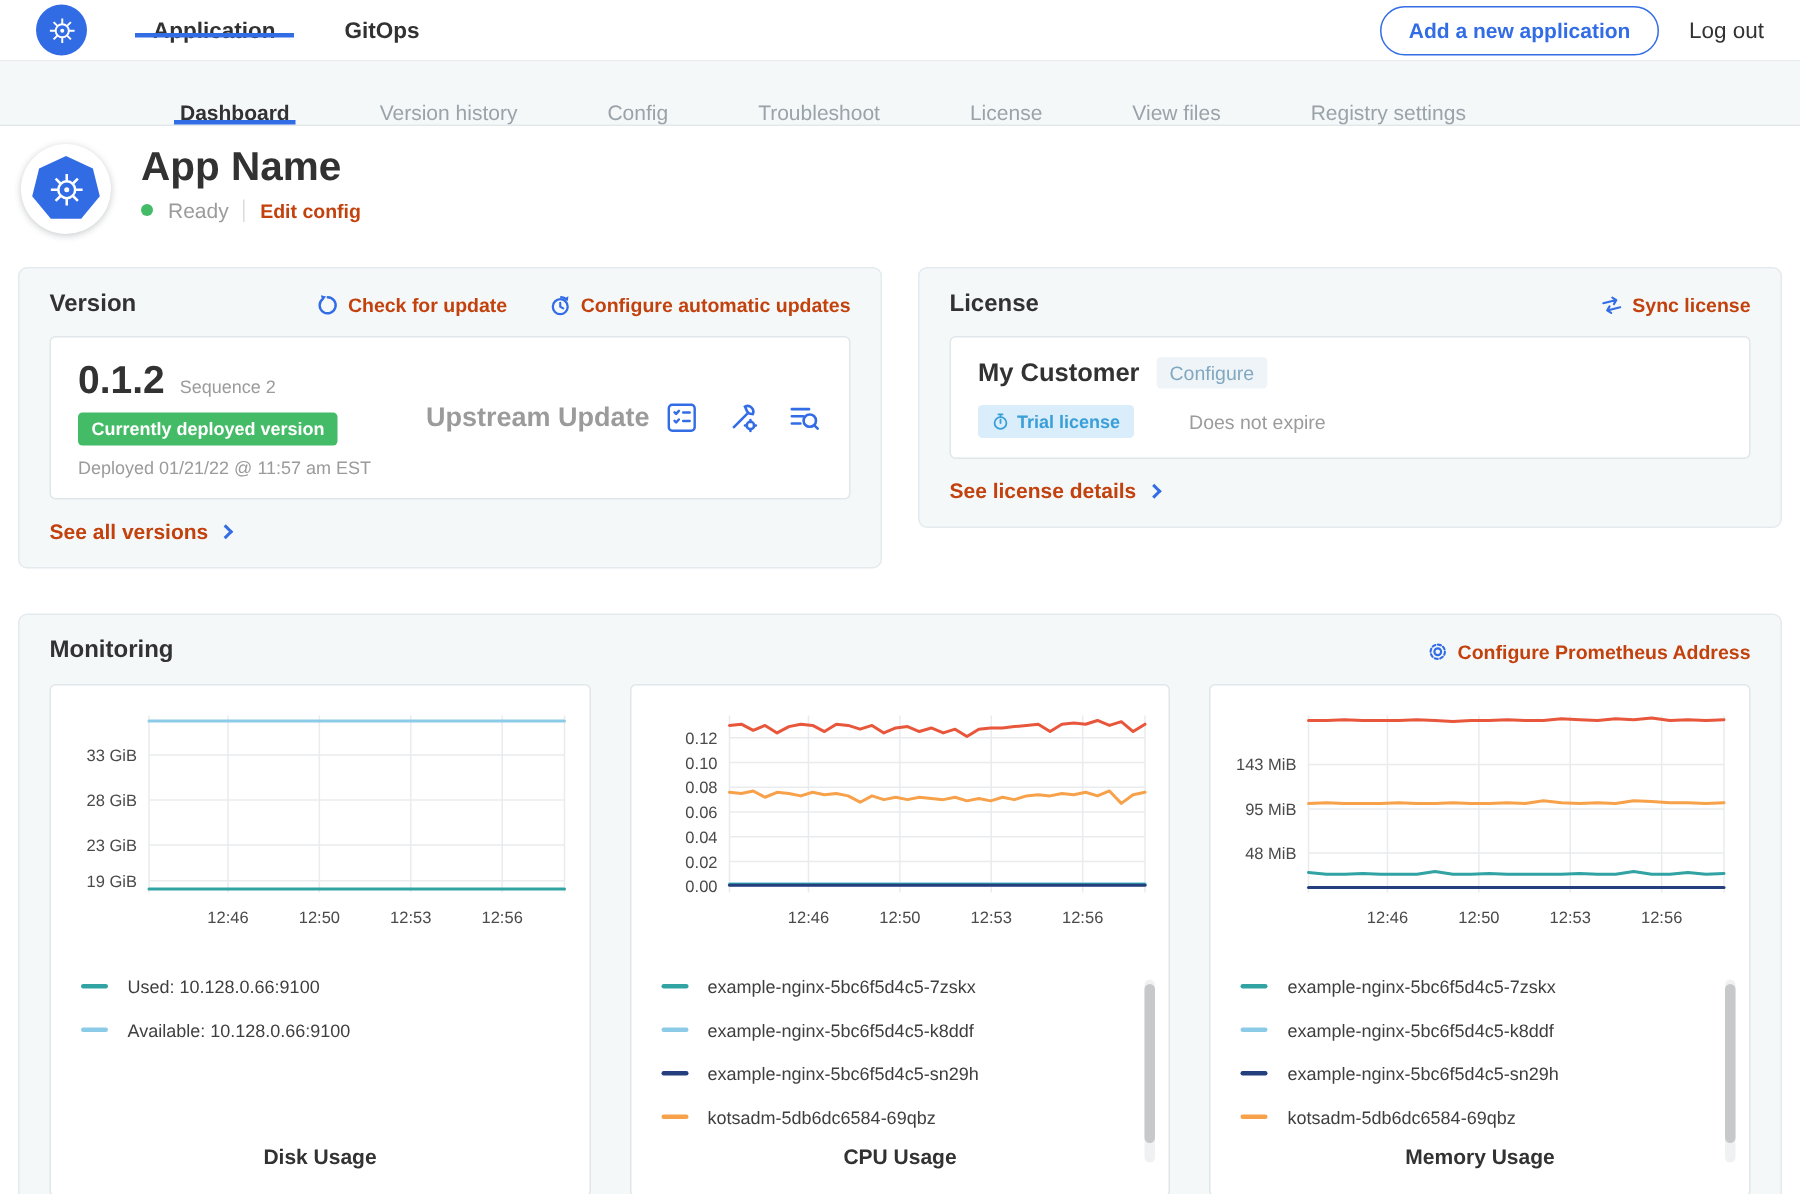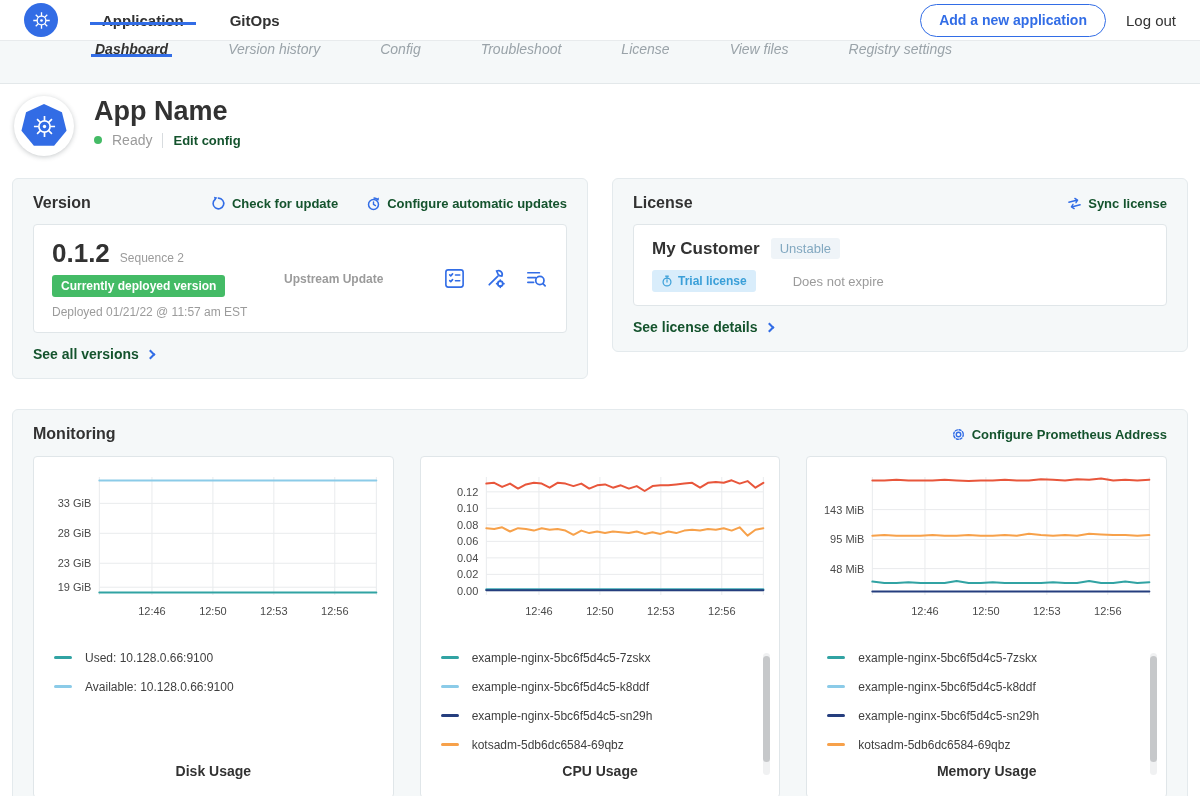--- a/index.html
+++ b/index.html
@@ -13,51 +13,51 @@
   
   .topbar { height:41px; display:flex; align-items:stretch; padding:15px 24px; border-bottom:1px solid #e8ebed; background:#fff; }
   .brand { align-self:center; width:34px; height:34px; border-radius:50%; background:#326ce5; display:flex; align-items:center; justify-content:center; margin-right:32px; cursor:pointer; }
   .topnav { display:flex; }
   .topnav-tab { position:relative; display:flex; align-items:center; padding:0 12px; margin-right:22px; font-size:15px; font-weight:700; color:#323232; cursor:pointer; }
   .topnav-tab.active::after { content:""; position:absolute; left:0; right:0; bottom:0; height:3px; background:#326de6; }
   .topbar-right { margin-left:auto; display:flex; align-items:center; gap:20px; }
   .add-app-btn { height:33px; border-radius:17px; border:1px solid #326de6; background:#fff; color:#326de6; font-weight:700; font-size:14px; padding:0 18px; font-family:inherit; cursor:pointer; }
   .logout { font-size:15px; color:#323232; cursor:pointer; }
   
-  .subnav { height:43px; background:#f5f8f9; border-bottom:1px solid #e3e8ea; display:flex; align-items:flex-start; padding-left:91px;font-style:italic; }
+  .subnav { height:43px; background:#f5f8f9; border-bottom:1px solid #e3e8ea; display:flex; align-items:flex-end; padding-left:116px; }
   .subnav-tab { position:relative; display:flex; align-items:center; padding:0 4px; margin-right:52px; font-size:14px; color:#9aa3a9; cursor:pointer; white-space:nowrap; }
   .subnav-tab.active { color:#323232; font-weight:700; }
   .subnav-tab.active::after { content:""; position:absolute; left:0; right:0; bottom:0; height:3px; background:#326de6; }
   
   .app-header { display:flex; align-items:flex-start; gap:20px; padding:12px 24px 16px 14px; }
   .app-icon-circle { width:60px; height:60px; border-radius:50%; background:#fff; box-shadow:0 1px 5px rgba(50,60,70,.28); display:flex; align-items:center; justify-content:center; }
   .heptagon { width:46px; height:44px; background:#326ce5; clip-path:polygon(50% 0%, 89% 19%, 99% 61%, 72% 95%, 28% 95%, 1% 61%, 11% 19%); display:flex; align-items:center; justify-content:center; }
   .app-title { font-size:27px; font-weight:700; margin:2px 0 7px; line-height:1; }
   .status-row { display:flex; align-items:center; gap:10px; }
   .status-dot { width:8px; height:8px; border-radius:50%; background:#44bb66; }
   .status-text { font-size:14px; color:#9b9b9b; }
   .vdivider { width:1px; height:15px; background:#d8dcdf; }
-  .blue-link { color:#14532d; font-size:13px; font-weight:700; display:inline-flex; align-items:center; gap:6px; cursor:pointer; white-space:nowrap; }
+  .blue-link { color:#c2410c; font-size:13px; font-weight:700; display:inline-flex; align-items:center; gap:6px; cursor:pointer; white-space:nowrap; }
   
   .main { padding:0 12px; }
   .cards-row { display:flex; gap:24px; margin-top:6px; align-items:flex-start; }
   .card { background:#f5f8f9; border:1px solid #e4eaed; border-radius:6px; padding:15px 20px 16px; }
   .half { flex:1; }
   .card-head { display:flex; align-items:center; margin-bottom:12px;gap:17px; }
   .card-title { font-size:16px; font-weight:700; }
   .head-links { margin-left:auto; display:flex; gap:28px; }
   .inner-box { background:#fff; border:1px solid #e0e6e9; border-radius:4px; padding:13px 18px; }
   .version-box { display:flex; align-items:center; }
   .version-left { width:232px; }
   .version-number-row { display:flex; align-items:baseline; gap:10px; }
   .version-number { font-size:26px; font-weight:700; }
   .sequence { font-size:12px; color:#9b9b9b; }
   .deployed-badge { display:inline-block; background:#44bb66; color:#fff; font-size:12px; font-weight:700; padding:4px 9px; border-radius:3px; margin:6px 0 8px; }
   .deployed-at { font-size:12px; color:#9b9b9b; }
-  .upstream { color:#9b9b9b; font-weight:600; font-size:12px; }
+  .upstream { color:#9b9b9b; font-weight:600; font-size:18px; }
   .version-icons { margin-left:auto; display:flex; gap:18px; align-items:center; }
   .see-link { margin-top:13px; font-size:14px; }
   .chev { display:inline-block; width:7px; height:7px; border-top:2px solid #326de6; border-right:2px solid #326de6; transform:rotate(45deg); margin-left:2px; }
   .customer-row { display:flex; align-items:center; }
   .customer-name { font-size:17px; font-weight:700; }
   .unstable-badge { background:#eff4f8; color:#82a8c0; font-size:13px; padding:3px 9px; border-radius:3px; margin-left:11px; }
   .license-row2 { display:flex; align-items:center; margin-top:11px; }
   .trial-badge { background:#d9edfb; color:#3a9fd8; font-weight:700; font-size:12px; padding:4px 9px; border-radius:3px; display:inline-flex; align-items:center; gap:5px; }
   .expiry { color:#9b9b9b; font-size:13px; margin-left:13px;padding-left:24px; }
   
@@ -213,21 +213,21 @@
                   <path d="M13.5 10.8H4M6.3 8.4 3.9 10.8l2.4 2.4"></path>
                 </g>
               </svg>
             <span>Sync license</span>
           </span>
         </div>
       </div>
       <div class="inner-box">
         <div class="customer-row">
           <span class="customer-name">My Customer</span>
-          <span class="unstable-badge">Unstable</span>
+          <span class="unstable-badge">Configure</span>
         </div>
         <div class="license-row2">
           <span class="trial-badge">
             <svg viewBox="0 0 14 14" width="12" height="12">
                 <g fill="none" stroke="#3a9fd8" stroke-width="1.4" stroke-linecap="round">
                   <circle cx="7" cy="8.2" r="4.6"></circle>
                   <path d="M7 8.2V5.6"></path>
                   <path d="M7 1.4v2.2M5.4 1.4h3.2"></path>
                 </g>
               </svg>

